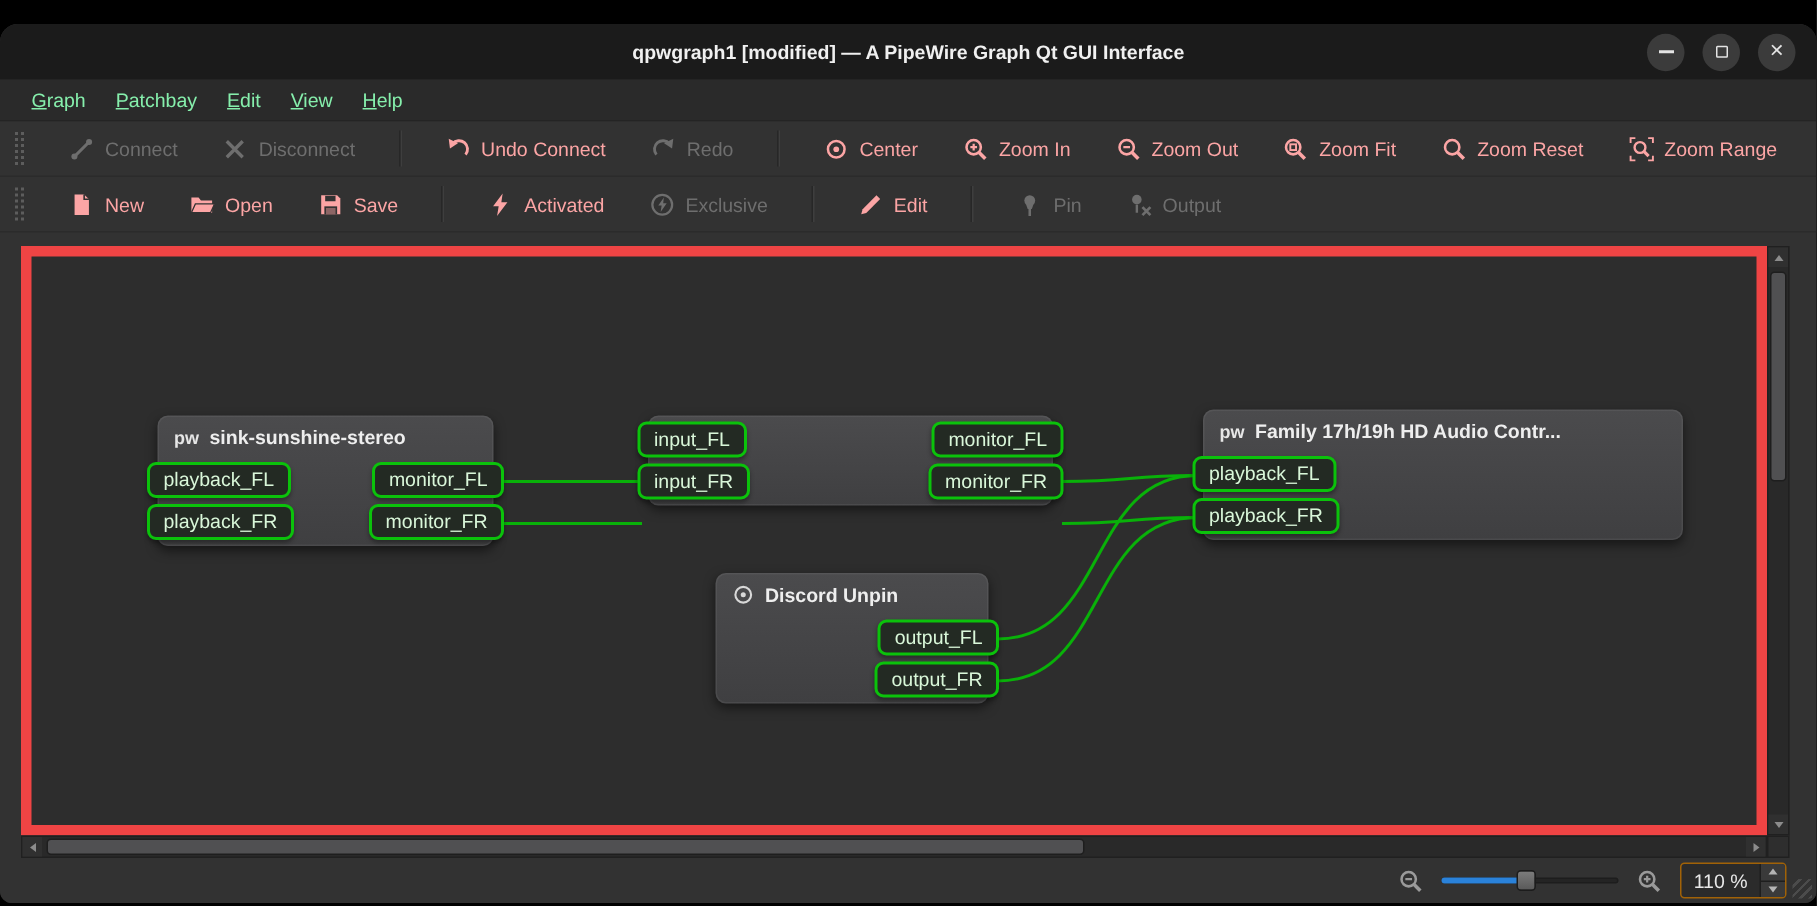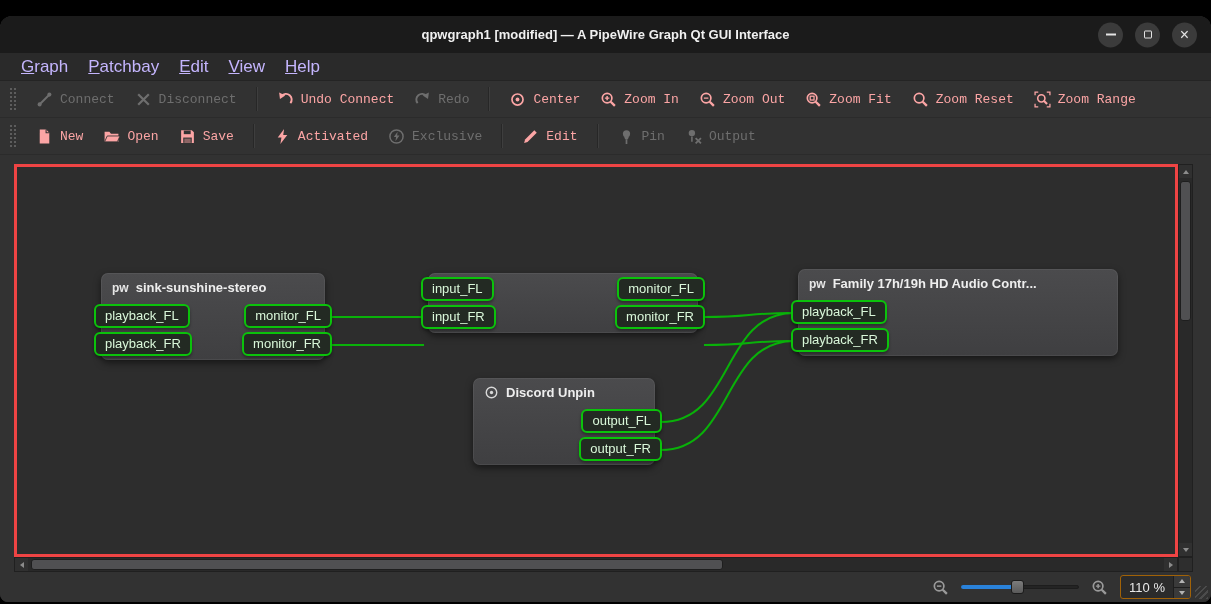--- a/index.html
+++ b/index.html
@@ -20,36 +20,36 @@
   
   .titlebar{height:37px;background:#1b1b1b;display:flex;align-items:center;justify-content:center;position:relative;}
   .title{color:#f0f0f0;font-weight:bold;font-size:13px;}
   .winbtns{position:absolute;right:14px;top:50%;transform:translateY(-50%);display:flex;gap:12px;}
   .winbtn{width:25px;height:25px;border-radius:50%;background:#3b3b3b;display:flex;align-items:center;justify-content:center;color:#e4e4e4;cursor:default;}
   .glyph-min{display:block;width:10px;height:2px;background:#e4e4e4;}
   .glyph-max{display:block;width:8px;height:8px;border:1.5px solid #e4e4e4;border-radius:1px;}
   .glyph-close{font-size:16px;line-height:1;color:#e4e4e4;}
   
   .menubar{height:28px;background:#2a2a2a;display:flex;align-items:center;padding:0 12px;gap:2px;border-bottom:1px solid #242424;}
-  .menu-item{color:#c4b5fd;font-size:17px;padding:3px 9px;display:inline-block;}
+  .menu-item{color:#86efac;font-size:13px;padding:3px 9px;display:inline-block;}
   .menu-item::first-letter{text-decoration:underline;}
   
-  .toolbar{height:37px;background:#323232;display:flex;align-items:center;padding:0 8px;gap:4px;font-family:Liberation Mono, monospace;}
+  .toolbar{height:37px;background:#323232;display:flex;align-items:center;padding:0 8px;gap:14px;}
   .toolbar-graph{border-bottom:1px solid #2b2b2b;}
   .toolbar-patchbay{border-bottom:1px solid #2b2b2b;}
   .tb-handle{width:6px;height:22px;border-left:2px dotted #5d5d5d;border-right:2px dotted #5d5d5d;margin:0 8px 0 2px;}
   .tb-sep{width:0;height:24px;border-left:1px solid #272727;border-right:1px solid #3e3e3e;margin:0 7px;}
   .tbtn{display:flex;align-items:center;gap:7px;padding:5px 8px;background:transparent;border:0;color:#fca5a5;font-family:inherit;font-size:13px;white-space:nowrap;}
   .tbtn.disabled{color:#6e6e6e;}
   .ticon{width:17px;height:17px;flex:0 0 auto;}
   .combo{display:flex;align-items:center;gap:7px;background:#3a3a3a;border:1px solid #202020;border-radius:3px;padding:3px 8px;color:#e2e2e2;font-size:13px;margin:0 8px;height:26px;}
   .combo-arrow{width:0;height:0;border-left:4px solid transparent;border-right:4px solid transparent;border-top:5px solid #b4b4b4;margin-left:4px;}
   
   .central{position:absolute;top:147px;left:0;right:0;bottom:0;background:#323232;}
-  .canvas{position:absolute;left:14px;top:1px;width:1164px;height:393px;background:#2d2d2d;border:3px solid #ef4444;}
+  .canvas{position:absolute;left:14px;top:1px;width:1164px;height:393px;background:#2d2d2d;border:7px solid #ef4444;}
   .wires{position:absolute;left:0;top:0;z-index:0;pointer-events:none;}
   .wire{fill:none;stroke:var(--wire-green);stroke-width:2px;}
   .node{position:absolute;z-index:1;background:linear-gradient(180deg,#4b4b4d 0%,#3f3f41 100%);border-radius:7px;box-shadow:0 3px 7px rgba(0,0,0,.5), inset 0 0 0 1px rgba(255,255,255,.06);}
   .node-header{display:flex;align-items:center;gap:7px;padding:7px 11px 5px;color:#eeeeee;font-weight:bold;font-size:13px;white-space:nowrap;overflow:hidden;}
   .pw-glyph{font-weight:bold;font-size:12px;color:#e6e6e6;}
   .app-ico{width:15px;height:15px;flex:0 0 auto;}
   .prow{display:flex;justify-content:space-between;align-items:center;margin:4px -7px;gap:48px;}
   .port{border:2px solid var(--port-green);background:#232a23;color:#d9f7d9;border-radius:6px;padding:1px 9px 2px;font-size:13px;line-height:17px;white-space:nowrap;box-shadow:0 2px 3px rgba(0,0,0,.35);}
   .node-sink{left:84px;top:106px;width:224px;}
   .node-sunshine{left:411px;top:106px;width:270px;}

